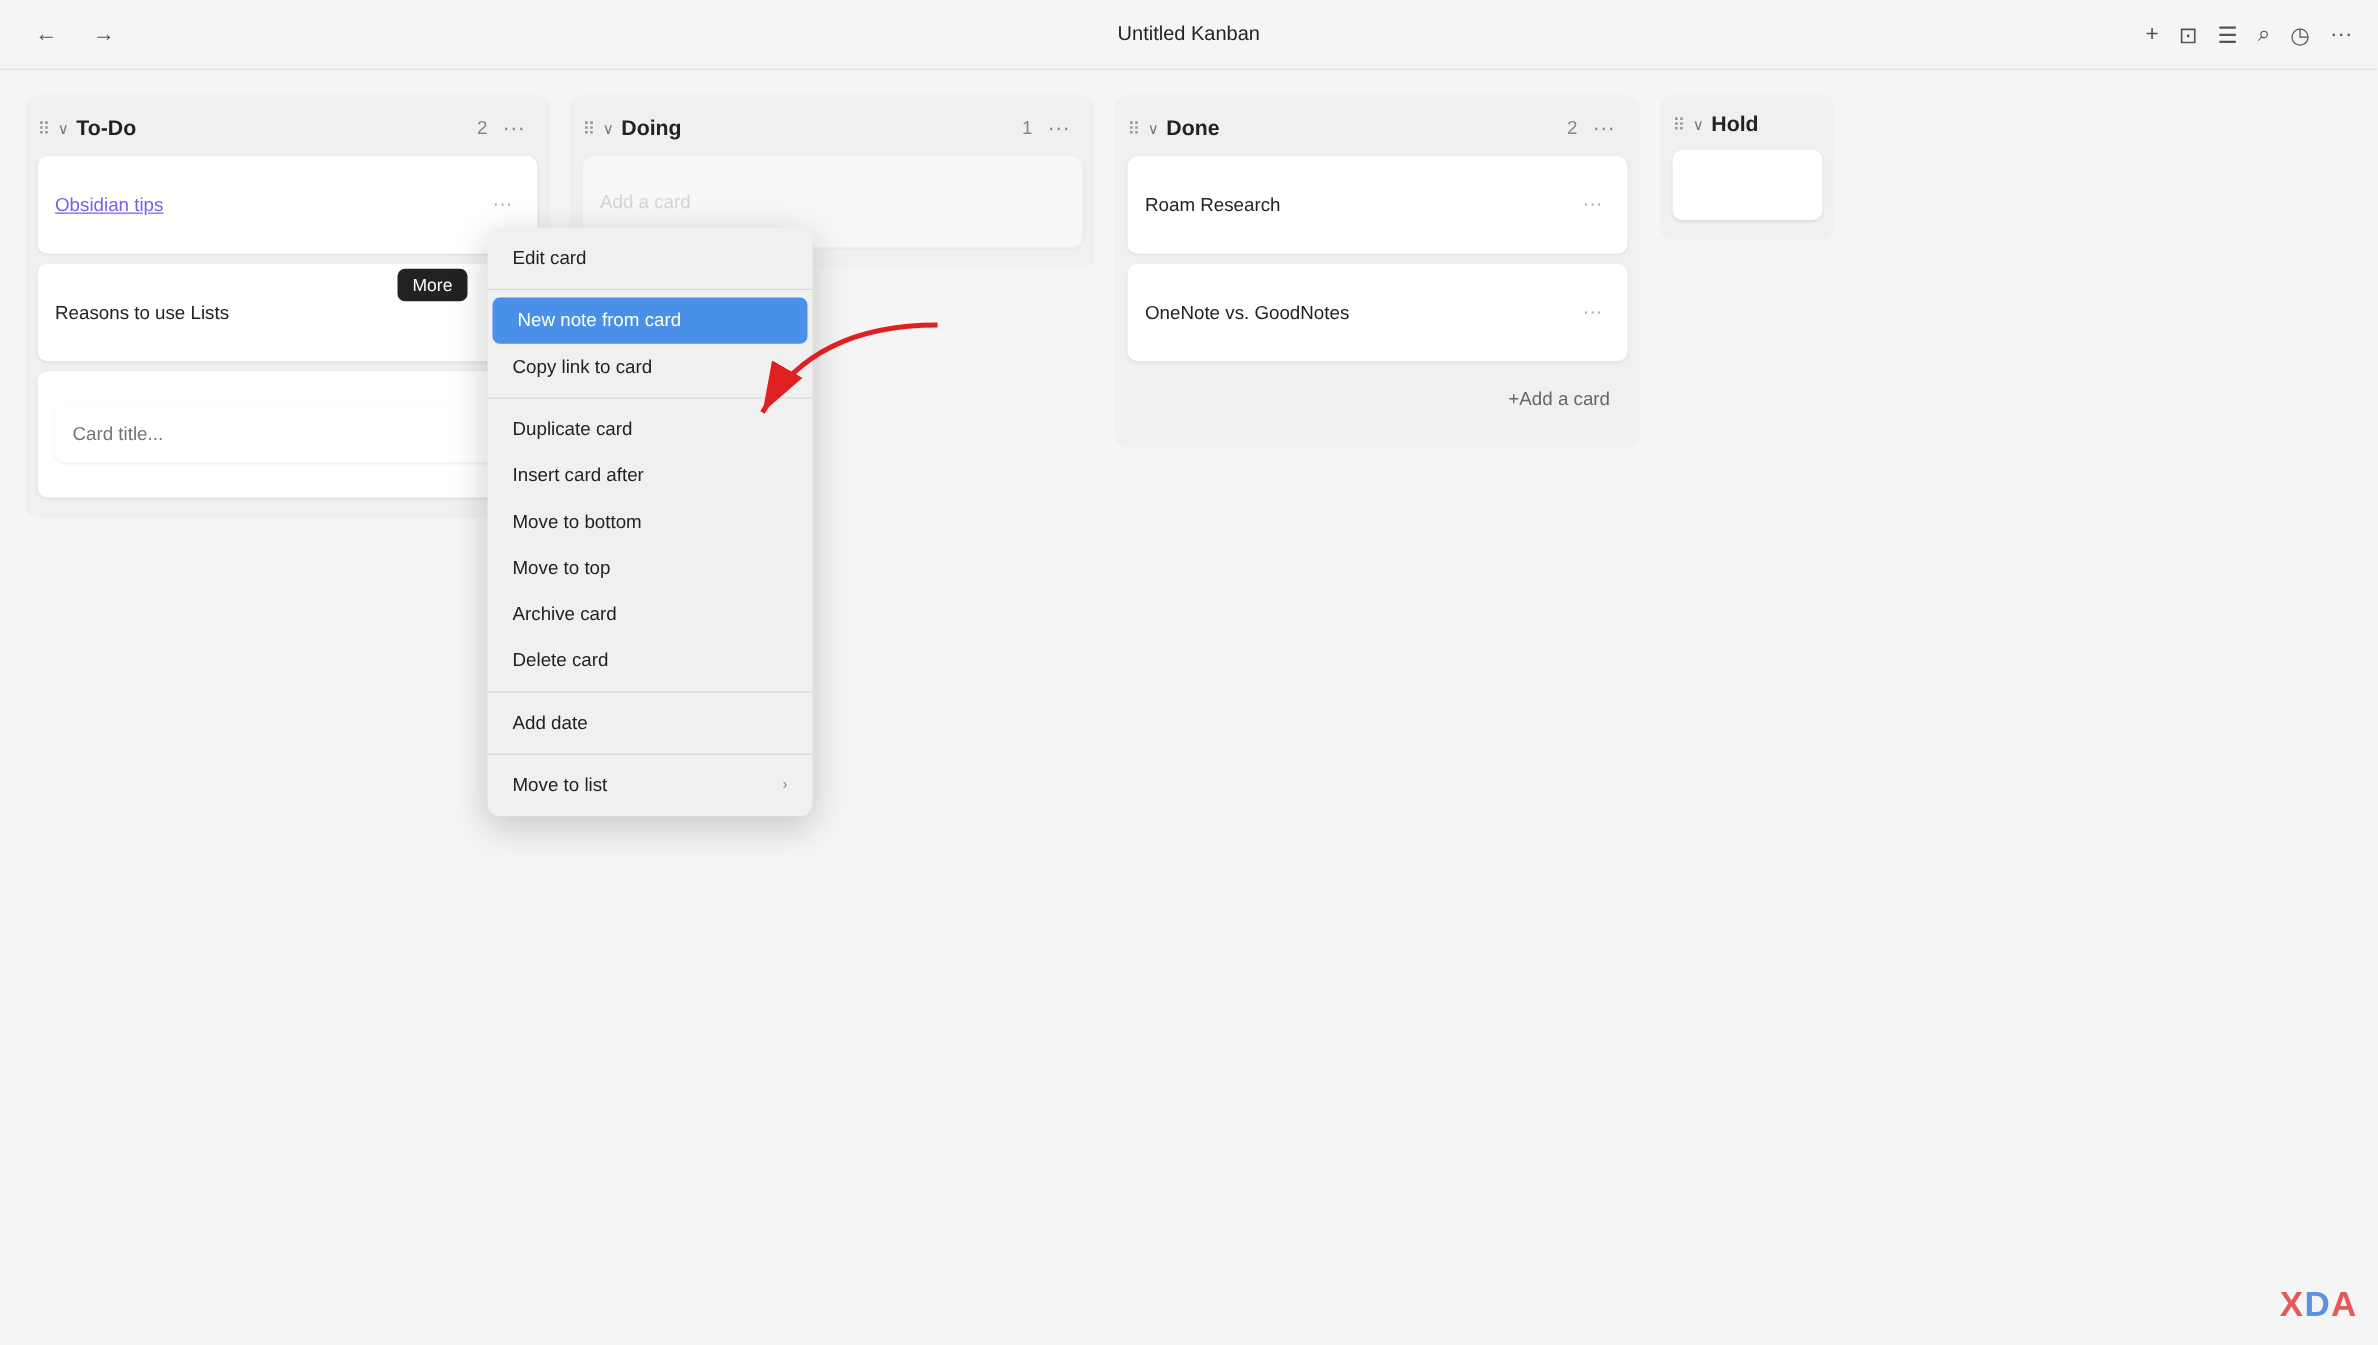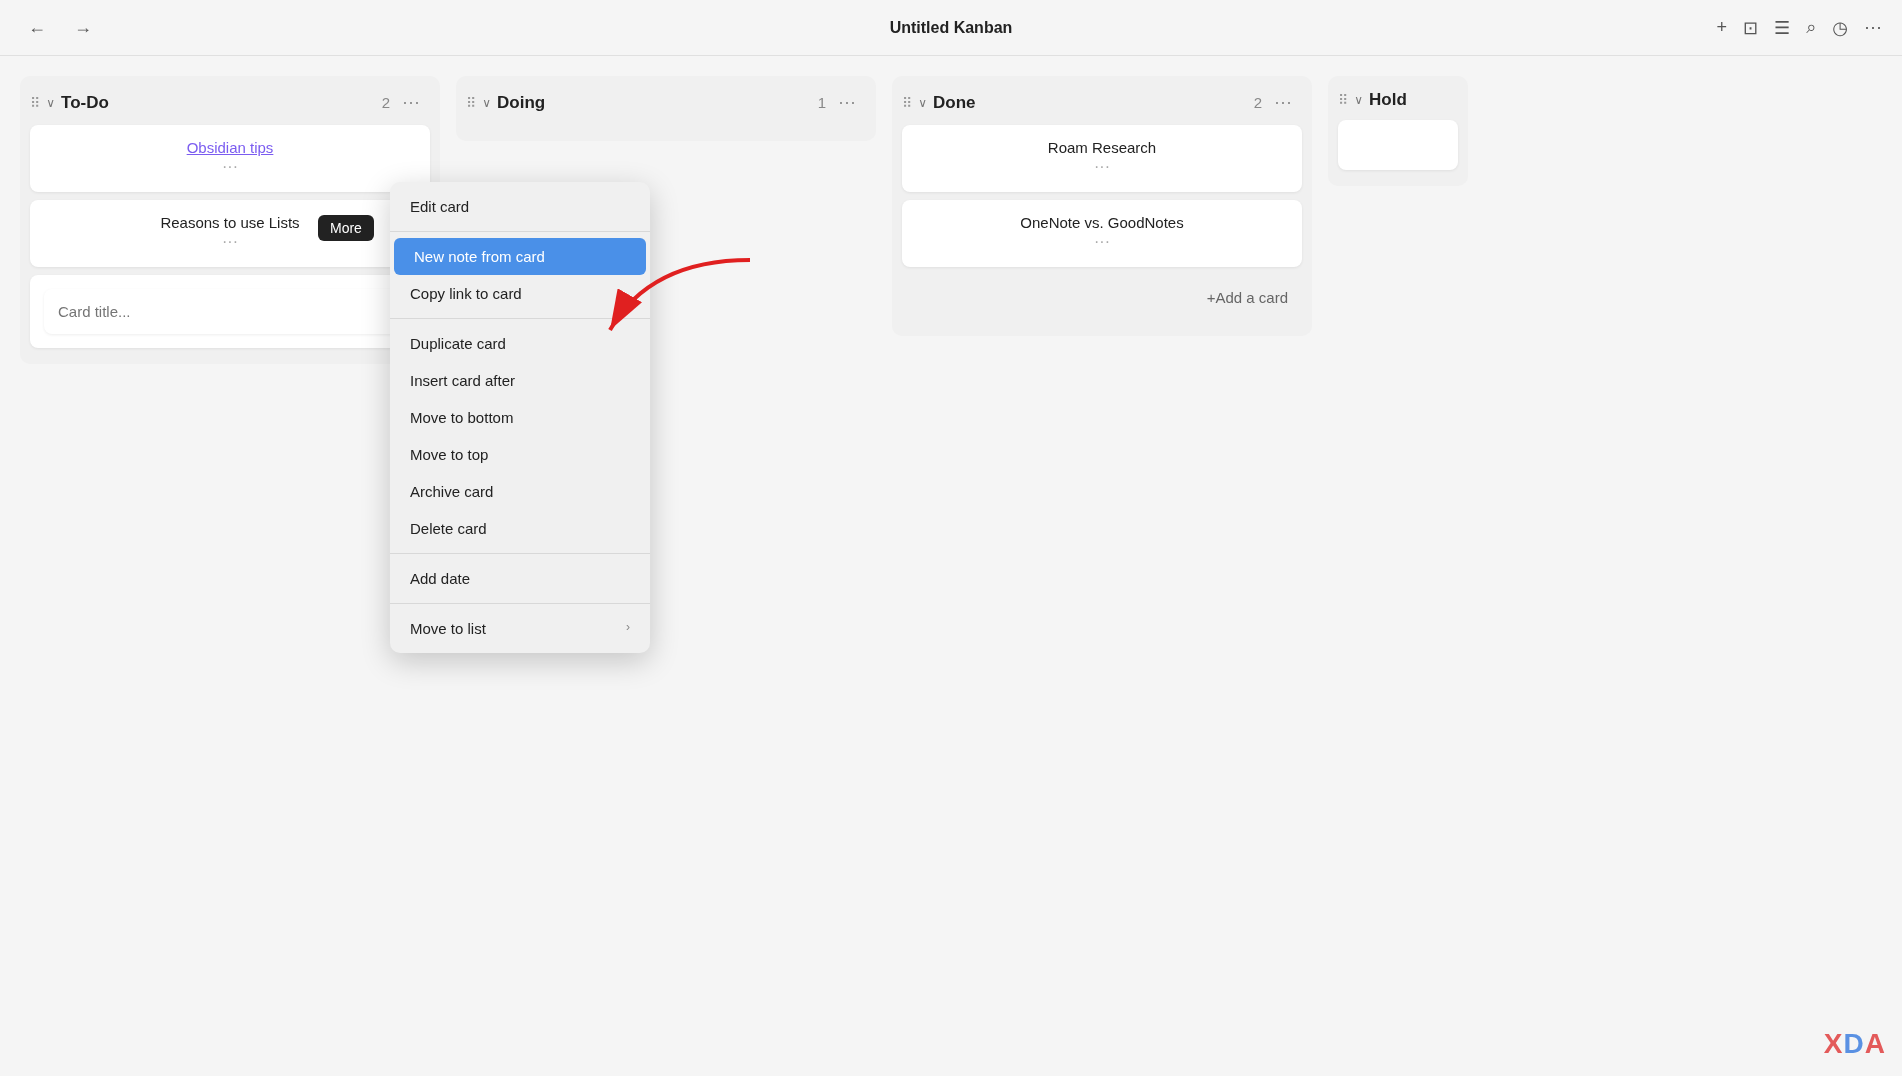--- a/index.html
+++ b/index.html
@@ -32,21 +32,21 @@
     .nav-btn {
       background: none;
       border: none;
       cursor: pointer;
       font-size: 18px;
       color: #555;
       padding: 4px 8px;
     }
     .titlebar-title {
       font-size: 16px;
-      font-weight: 700;
+      font-weight: 400;
       color: #222;
     }
     .titlebar-actions {
       position: absolute;
       right: 20px;
       display: flex;
       gap: 16px;
       align-items: center;
     }
     .titlebar-action-btn {
@@ -120,26 +120,26 @@
       padding: 0 10px;
       display: flex;
       flex-direction: column;
       gap: 8px;
     }
 
     
     .card {
       background: #fff;
       border-radius: 8px;
-      padding: 14px 14px;
+      padding: 28px 14px;
       display: flex;
       align-items: center;
+      justify-content: space-between;
       box-shadow: 0 1px 3px rgba(0,0,0,0.07);
       position: relative;
-      flex-direction: column;
     }
     .card-title {
       font-size: 15px;
       color: #222;
     }
     .card-title.link {
       color: #7b5cf0;
       text-decoration: underline;
       cursor: pointer;
     }
@@ -310,20 +310,25 @@
   </div>
 
   <div class="column">
     <div class="column-header">
       <span class="drag-handle">⠿</span>
       <button class="collapse-btn">∨</button>
       <span class="column-title">Doing</span>
       <span class="column-count">1</span>
       <button class="column-menu-btn">···</button>
     </div>
+    <div class="column-cards">
+      <div class="card" style="opacity:0.5;">
+        <span class="card-title" style="color:#bbb;">Add a card</span>
+      </div>
+    </div>
   </div>
 
   <div class="column">
     <div class="column-header">
       <span class="drag-handle">⠿</span>
       <button class="collapse-btn">∨</button>
       <span class="column-title">Done</span>
       <span class="column-count">2</span>
       <button class="column-menu-btn">···</button>
     </div>

